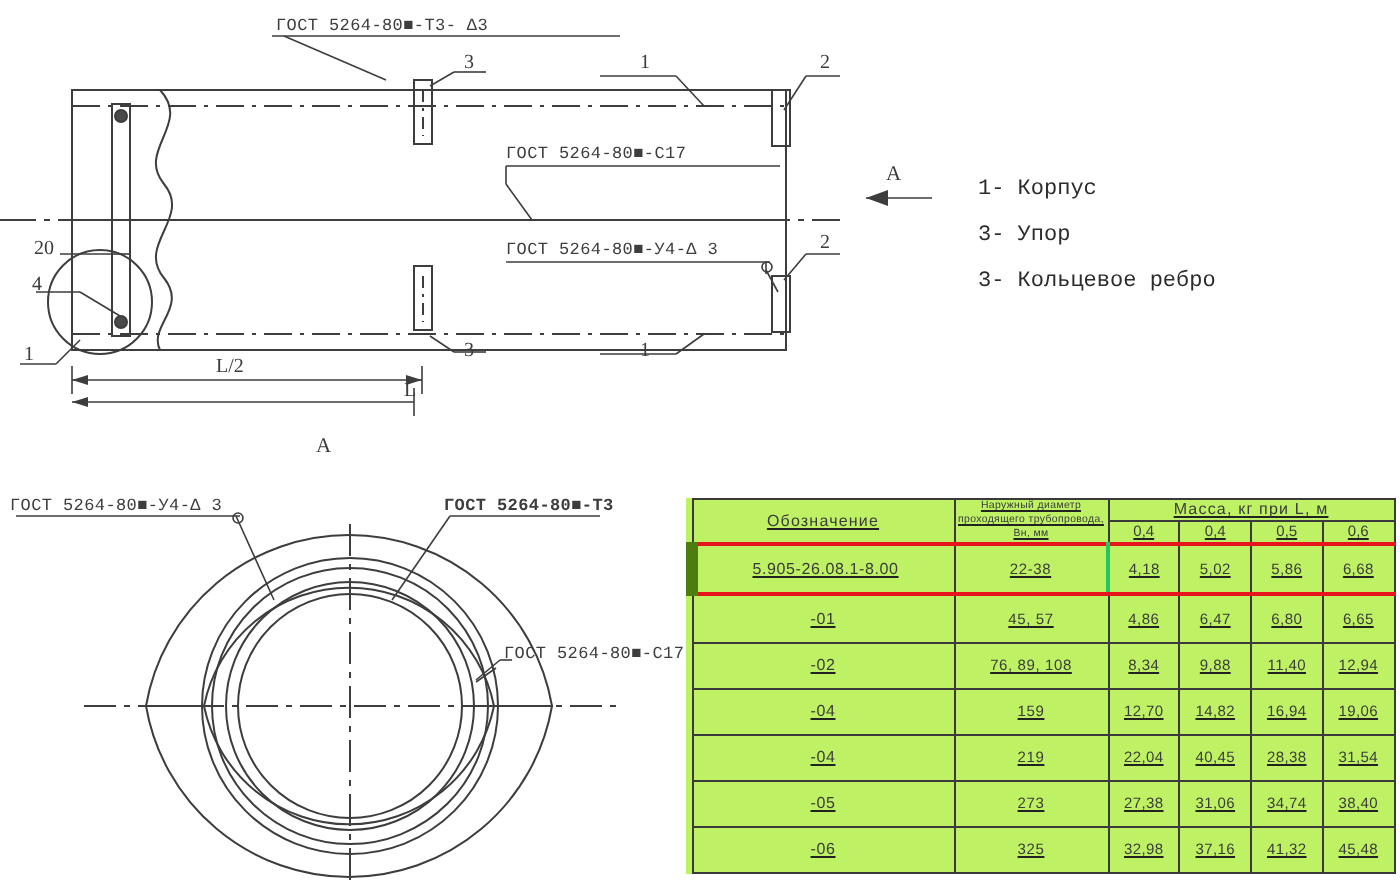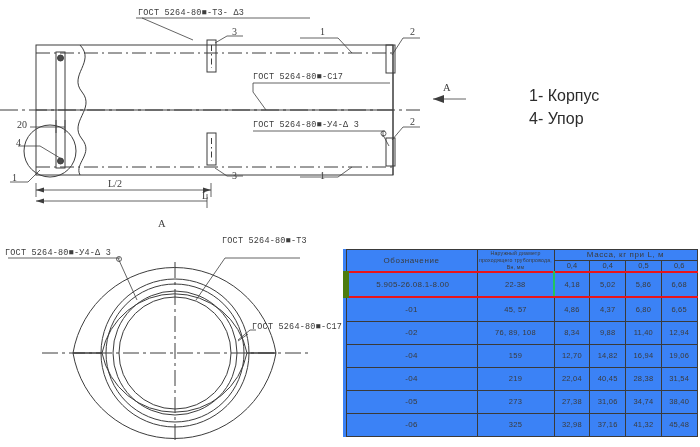--- a/index.html
+++ b/index.html
@@ -31,41 +31,41 @@
     height: 447px;
   }
   
   .legend {
     position: absolute;
     left: 489px;
     top: 84px;
     width: 200px;
   }
   .legend-line {
-    font-size: 16px;
+    font-size: 11px;
     line-height: 23px;
     color: #2c2c2c;
     white-space: nowrap;
-    font-family: Liberation Sans, sans-serif;
-    margin-left: 40px;
+    font-family: Liberation Mono, monospace;
   }
   
   .spec-table-wrap {
     position: absolute;
     left: 343px;
     top: 249px;
     width: 351px;
     height: 186px;
   }
   table.spec-table {
     border-collapse: collapse;
     width: 351px;
     height: 186px;
     table-layout: fixed;
-    background: #3b82f6;
+    background: #bef264;
+    text-decoration: underline;
   }
   table.spec-table td, table.spec-table th {
     border: 1px solid #3a3a3a;
     font-family: "Liberation Sans", sans-serif;
     font-weight: normal;
     color: #3b3b3b;
     text-align: center;
     vertical-align: middle;
     padding: 0;
   }
@@ -235,26 +235,27 @@
   <span class="lbl num" style="left:16px; top:137px;">4</span>
 
   <span class="lbl num" style="left:17px; top:119px;">20</span>
   <span class="lbl num" style="left:108px; top:178px;">L/2</span>
   <span class="lbl num" style="left:202px; top:190px;">L</span>
 
   <span class="lbl secmark" style="left:443px; top:82px;">A</span>
   <span class="lbl secmark" style="left:158px; top:218px;">A</span>
 
   <span class="lbl gost" style="left:5px; top:248px;">ГОСТ 5264-80■-У4-Δ 3</span>
-  <span class="lbl gost" style="left:222px; top:236px;">ГОСТ 5264-80■-Т3</span>
+  <span class="lbl gost" style="left:222px; top:248px;font-weight:bold;">ГОСТ 5264-80■-Т3</span>
   <span class="lbl gost" style="left:252px; top:322px;">ГОСТ 5264-80■-С17</span>
 
   <div class="legend">
     <div class="legend-line">1- Корпус</div>
-    <div class="legend-line">4- Упор</div>
+    <div class="legend-line">3- Упор</div>
+    <div class="legend-line">3- Кольцевое ребро</div>
   </div>
 
   <div class="spec-table-wrap">
     <table class="spec-table">
       <colgroup>
         <col class="col-desig">
           <col class="col-diam">
         <col class="col-m">
           <col class="col-m">
           <col class="col-m">
@@ -279,21 +280,21 @@
           <td class="c-diam">22-38</td>
           <td class="c-val">4,18</td>
           <td class="c-val">5,02</td>
           <td class="c-val">5,86</td>
           <td class="c-val">6,68</td>
         </tr>
         <tr>
           <td class="c-desig">-01</td>
           <td class="c-diam">45, 57</td>
           <td class="c-val">4,86</td>
-          <td class="c-val">4,37</td>
+          <td class="c-val">6,47</td>
           <td class="c-val">6,80</td>
           <td class="c-val">6,65</td>
         </tr>
         <tr>
           <td class="c-desig">-02</td>
           <td class="c-diam">76, 89, 108</td>
           <td class="c-val">8,34</td>
           <td class="c-val">9,88</td>
           <td class="c-val">11,40</td>
           <td class="c-val">12,94</td>

